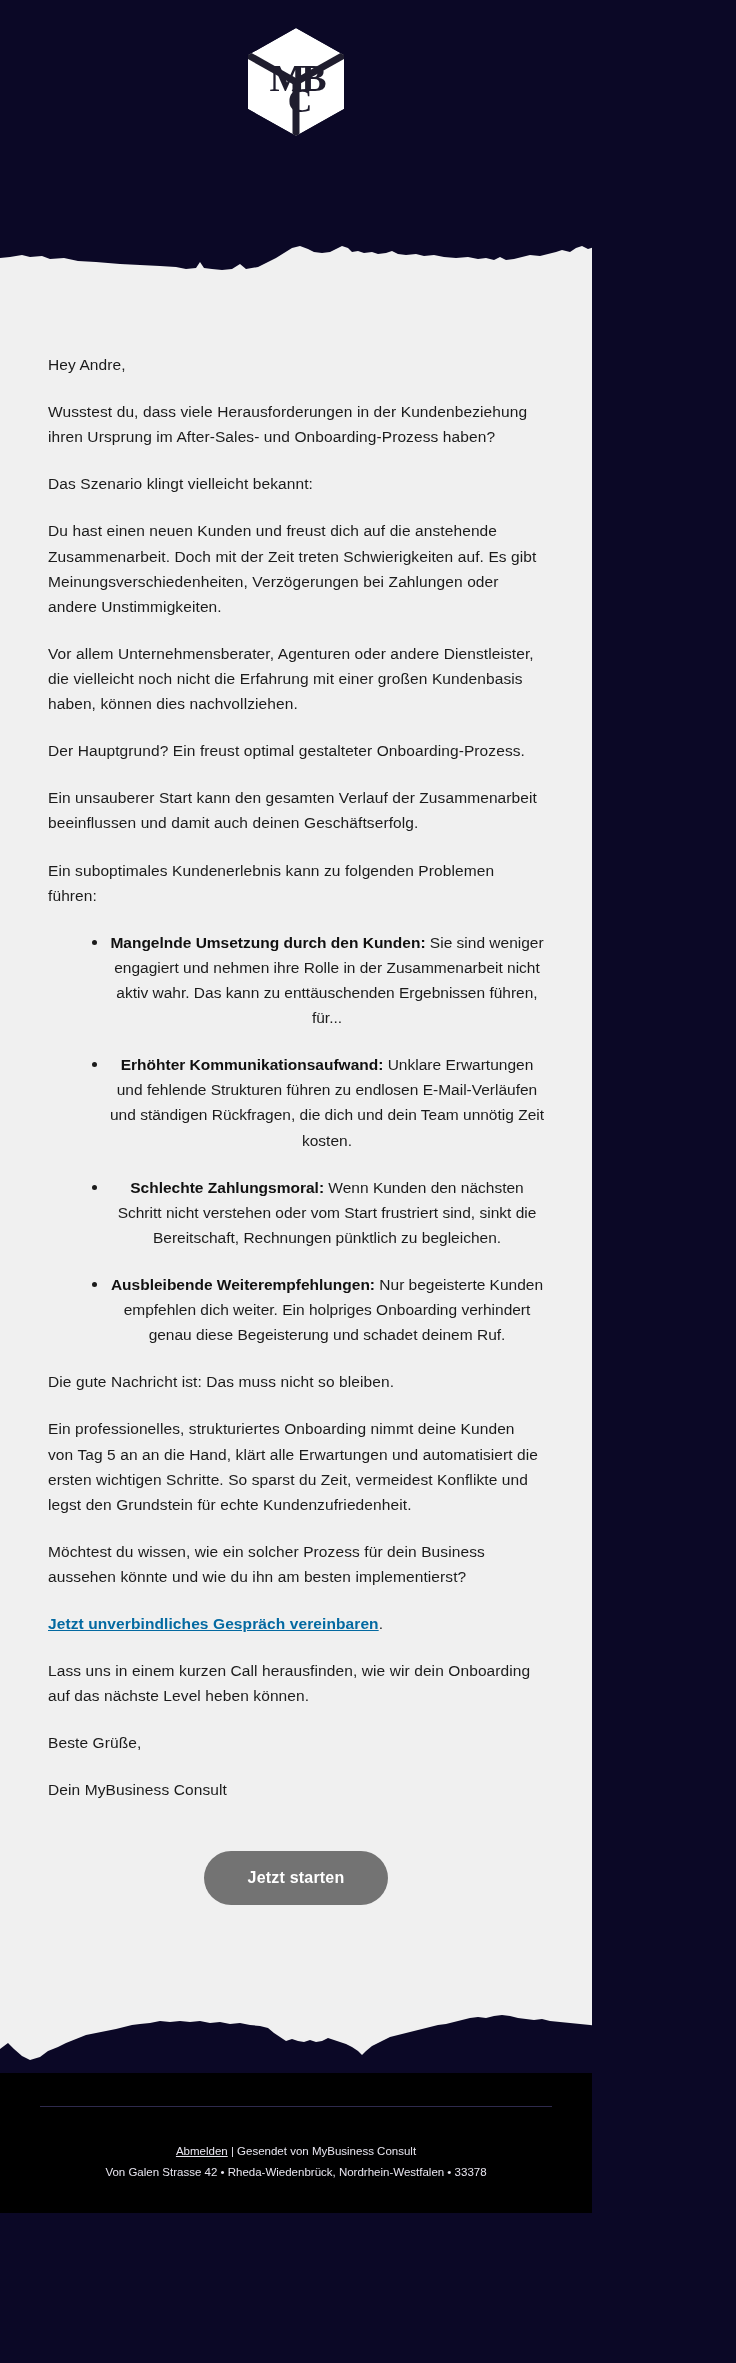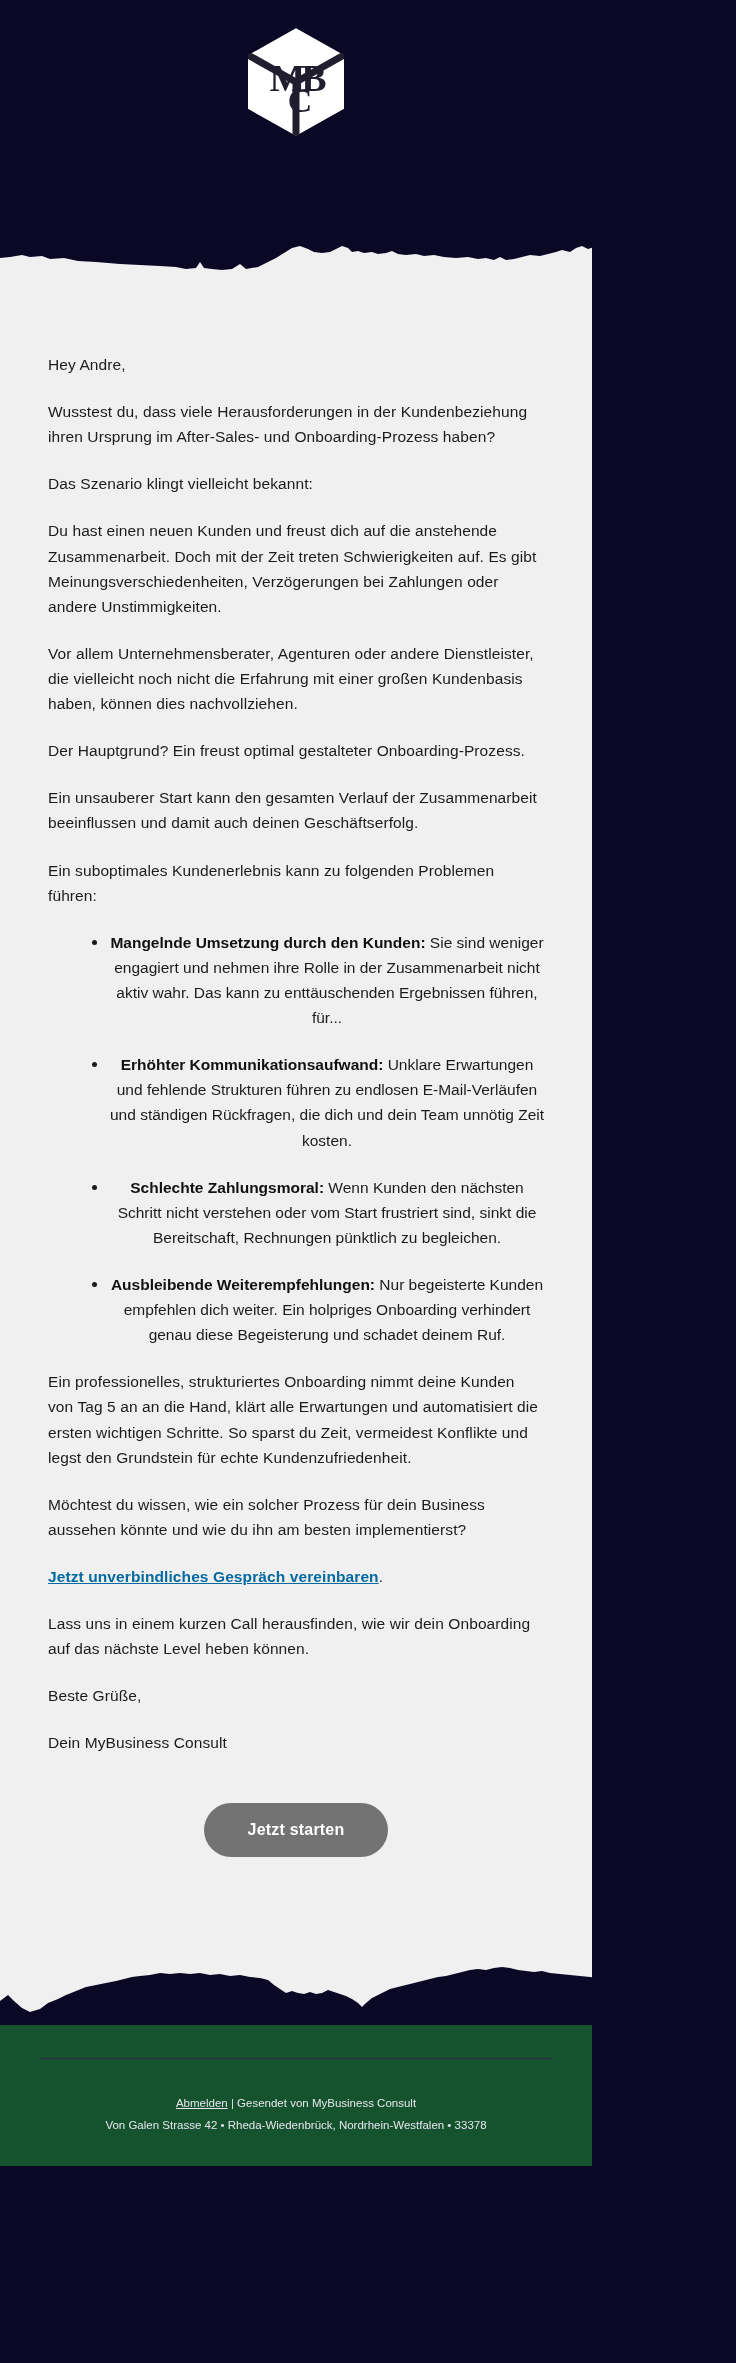--- a/index.html
+++ b/index.html
@@ -120,21 +120,21 @@
     padding: 18px 44px;
     border: none;
     border-radius: 40px;
     cursor: pointer;
     font-family: "Liberation Sans", sans-serif;
     letter-spacing: 0.2px;
   }
 
   
   .footer {
-    background: #14532d;
+    background: #000000;
     padding: 34px 40px 30px 40px;
     text-align: center;
     box-sizing: border-box;
   }
   .footer-divider {
     height: 1px;
     background: #2e2a4d;
     margin: 0 0 34px 0;
   }
   .footer-line {
@@ -206,20 +206,21 @@
           <b>Erhöhter Kommunikationsaufwand:</b><span> Unklare Erwartungen und fehlende Strukturen führen zu endlosen E-Mail-Verläufen und ständigen Rückfragen, die dich und dein Team unnötig Zeit kosten.</span>
         </li>
         <li>
           <b>Schlechte Zahlungsmoral:</b><span> Wenn Kunden den nächsten Schritt nicht verstehen oder vom Start frustriert sind, sinkt die Bereitschaft, Rechnungen pünktlich zu begleichen.</span>
         </li>
         <li>
           <b>Ausbleibende Weiterempfehlungen:</b><span> Nur begeisterte Kunden empfehlen dich weiter. Ein holpriges Onboarding verhindert genau diese Begeisterung und schadet deinem Ruf.</span>
         </li>
       </ul>
 
+      <p class="para">Die gute Nachricht ist: Das muss nicht so bleiben.</p>
       <p class="para">Ein professionelles, strukturiertes Onboarding nimmt deine Kunden von Tag 5 an an die Hand, klärt alle Erwartungen und automatisiert die ersten wichtigen Schritte. So sparst du Zeit, vermeidest Konflikte und legst den Grundstein für echte Kundenzufriedenheit.</p>
       <p class="para">Möchtest du wissen, wie ein solcher Prozess für dein Business aussehen könnte und wie du ihn am besten implementierst?</p>
 
       <p class="para"><a class="inline-link" href="#">Jetzt unverbindliches Gespräch vereinbaren</a><span>.</span></p>
 
       <p class="para">Lass uns in einem kurzen Call herausfinden, wie wir dein Onboarding auf das nächste Level heben können.</p>
       <p class="para">Beste Grüße,</p>
       <p class="para">Dein MyBusiness Consult</p>
 
     </div>

